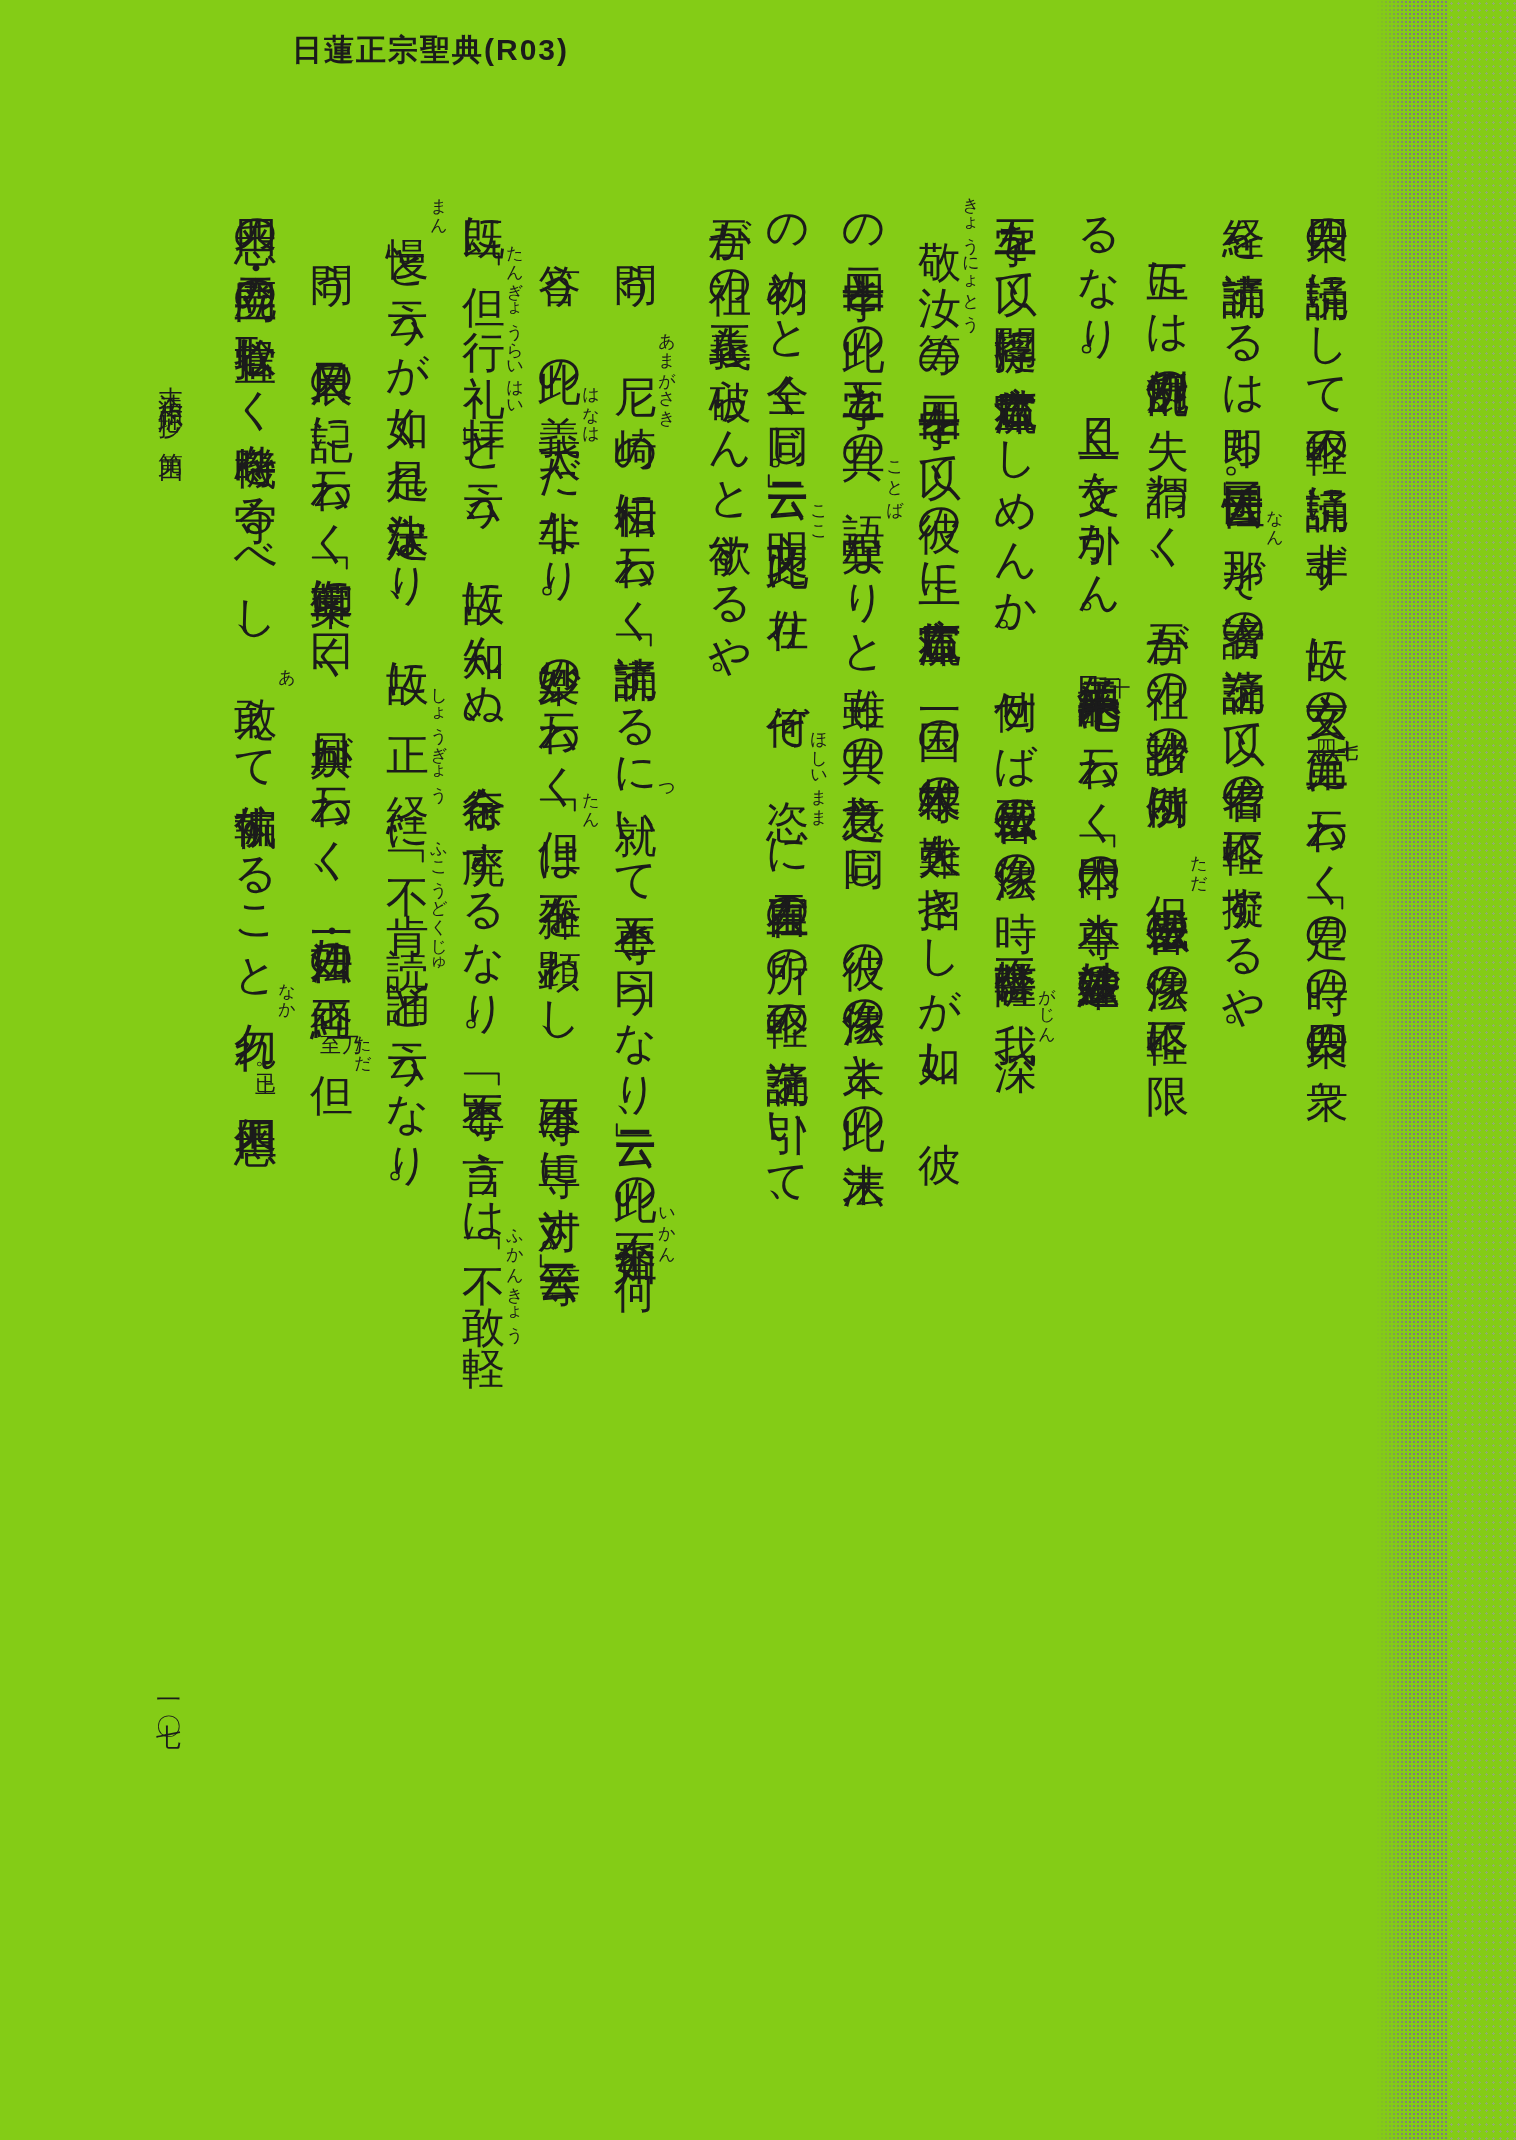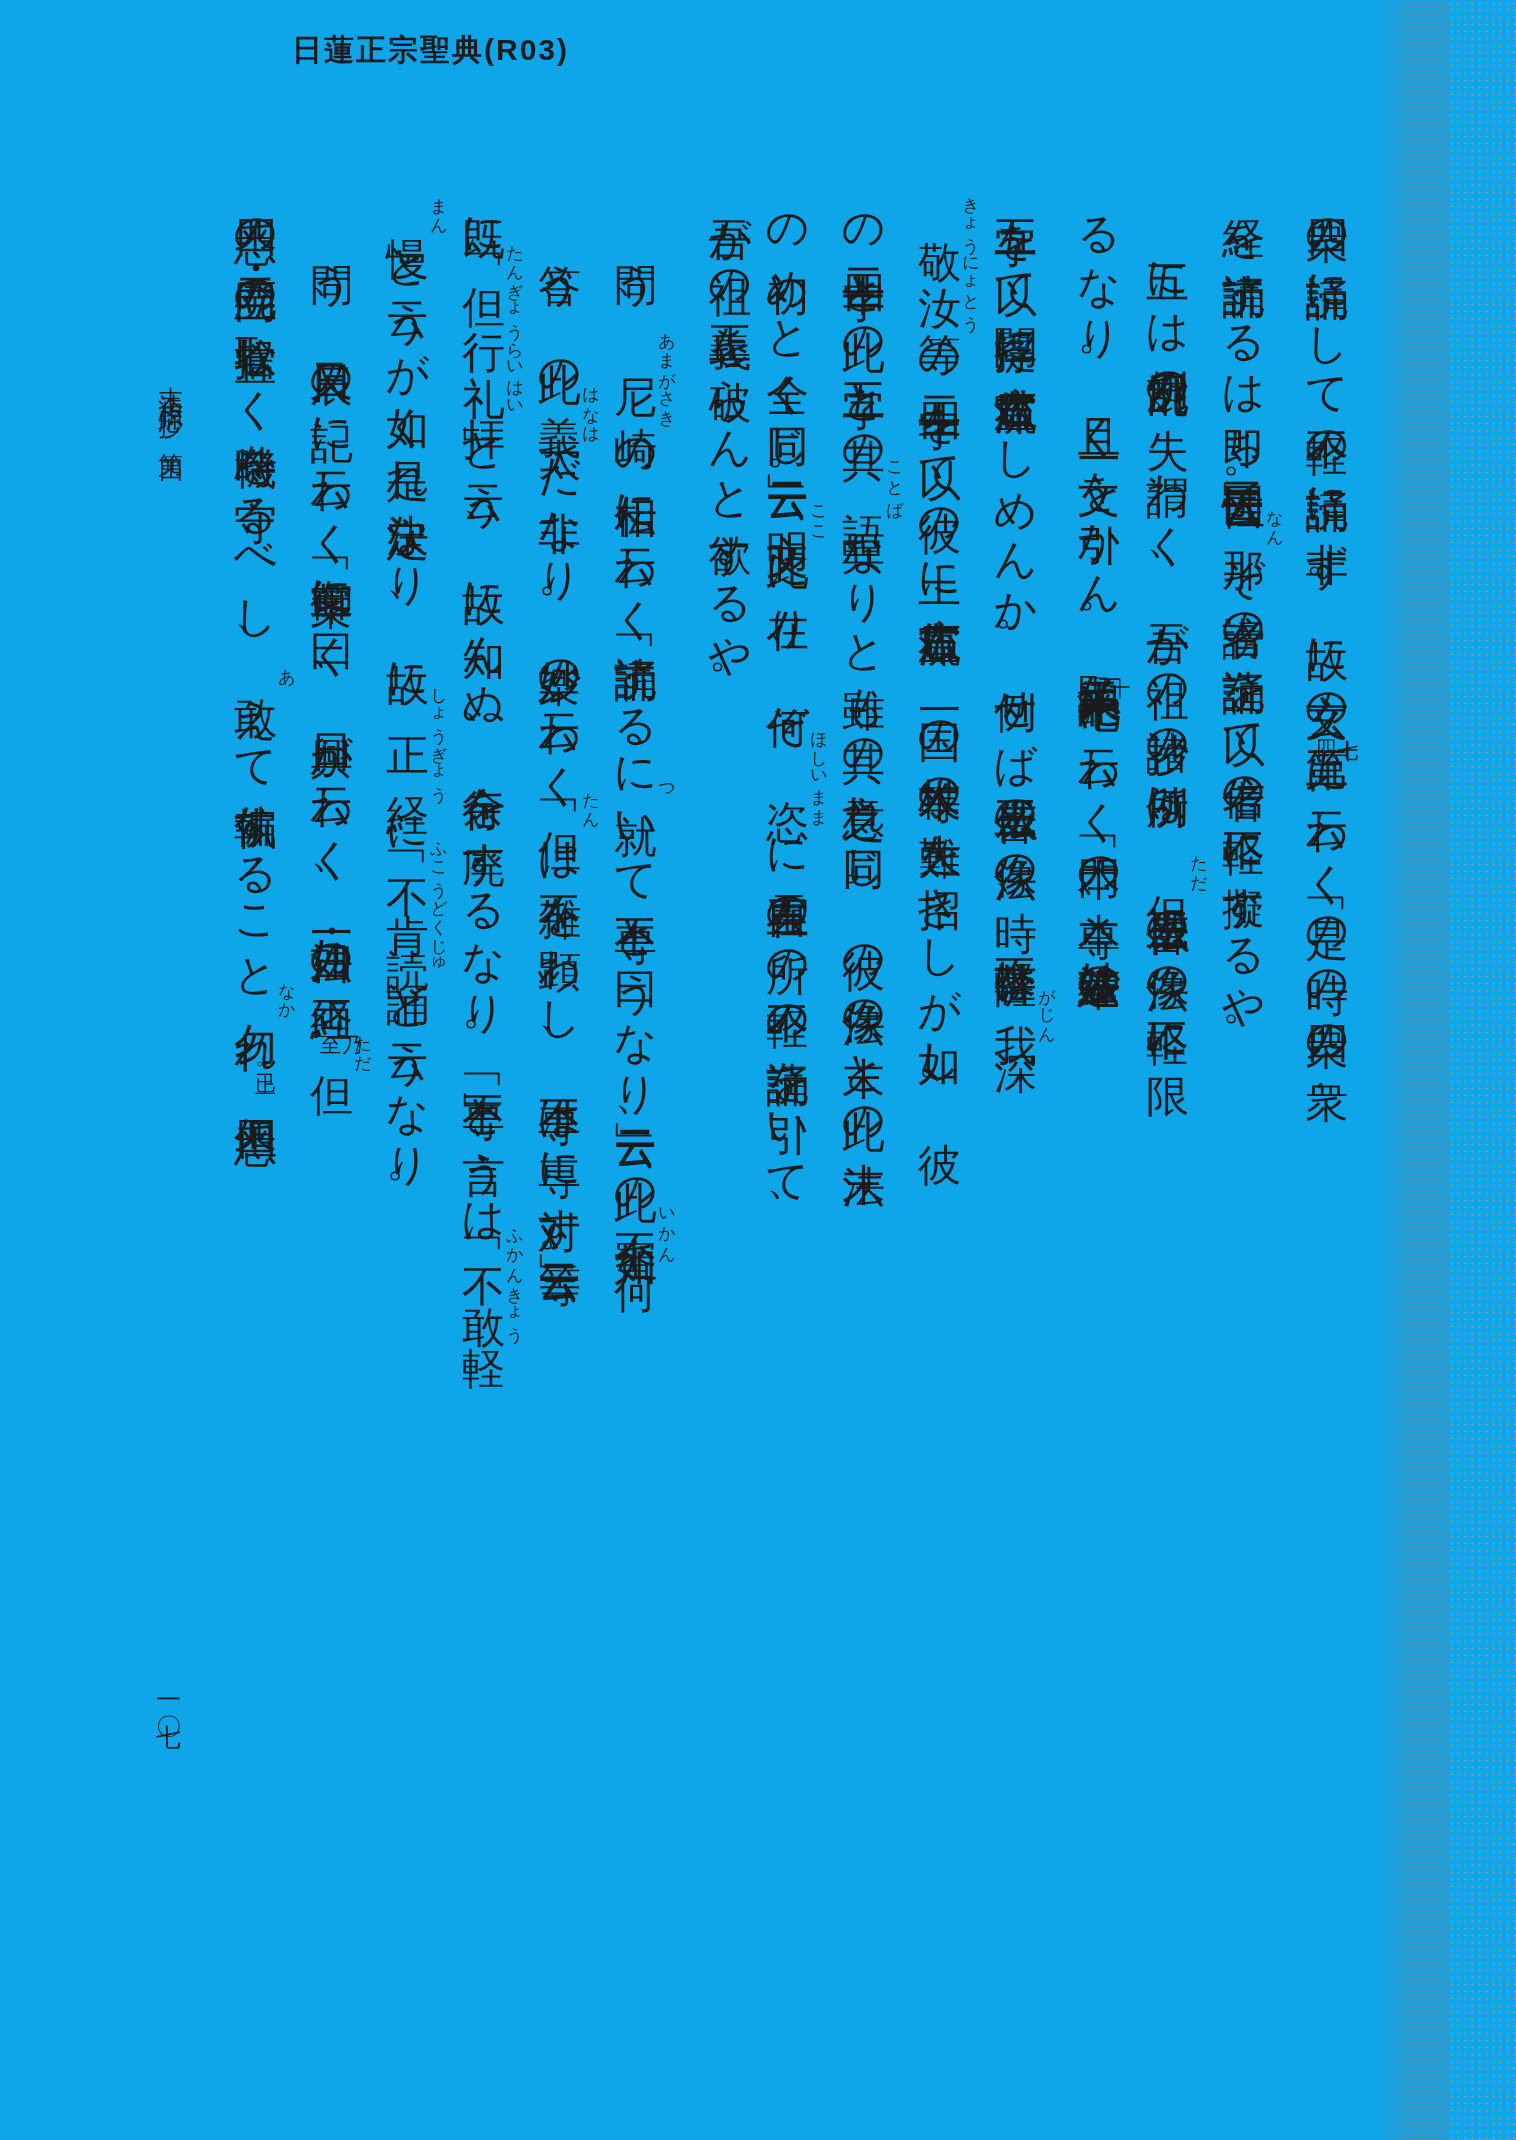--- a/index.html
+++ b/index.html
@@ -1,16 +1,16 @@
 <!DOCTYPE html>
 <html><head>
 <meta charset="utf-8">
 <style>
   html,body{margin:0;padding:0;background:#ffffff;}
-  .page{position:relative;width:1516px;height:2140px;background:#0ea5e9;overflow:hidden;
+  .page{position:relative;width:1516px;height:2140px;background:#84cc16;overflow:hidden;
         font-family:"Liberation Serif","DejaVu Serif",serif;color:#1b1b1b;}
   .header{position:absolute;left:292px;top:30px;
         font-family:"Liberation Sans","DejaVu Sans",sans-serif;font-weight:bold;
         font-size:30px;letter-spacing:2px;white-space:nowrap;}
   .text-block{position:absolute;top:186px;right:156px;height:1810px;
         writing-mode:vertical-rl;text-orientation:upright;
         font-size:43px;line-height:1;letter-spacing:2px;}
   .col{width:76px;}
   .col.indent{text-indent:45px;}
   ruby rt{font-size:17px;letter-spacing:0;}

